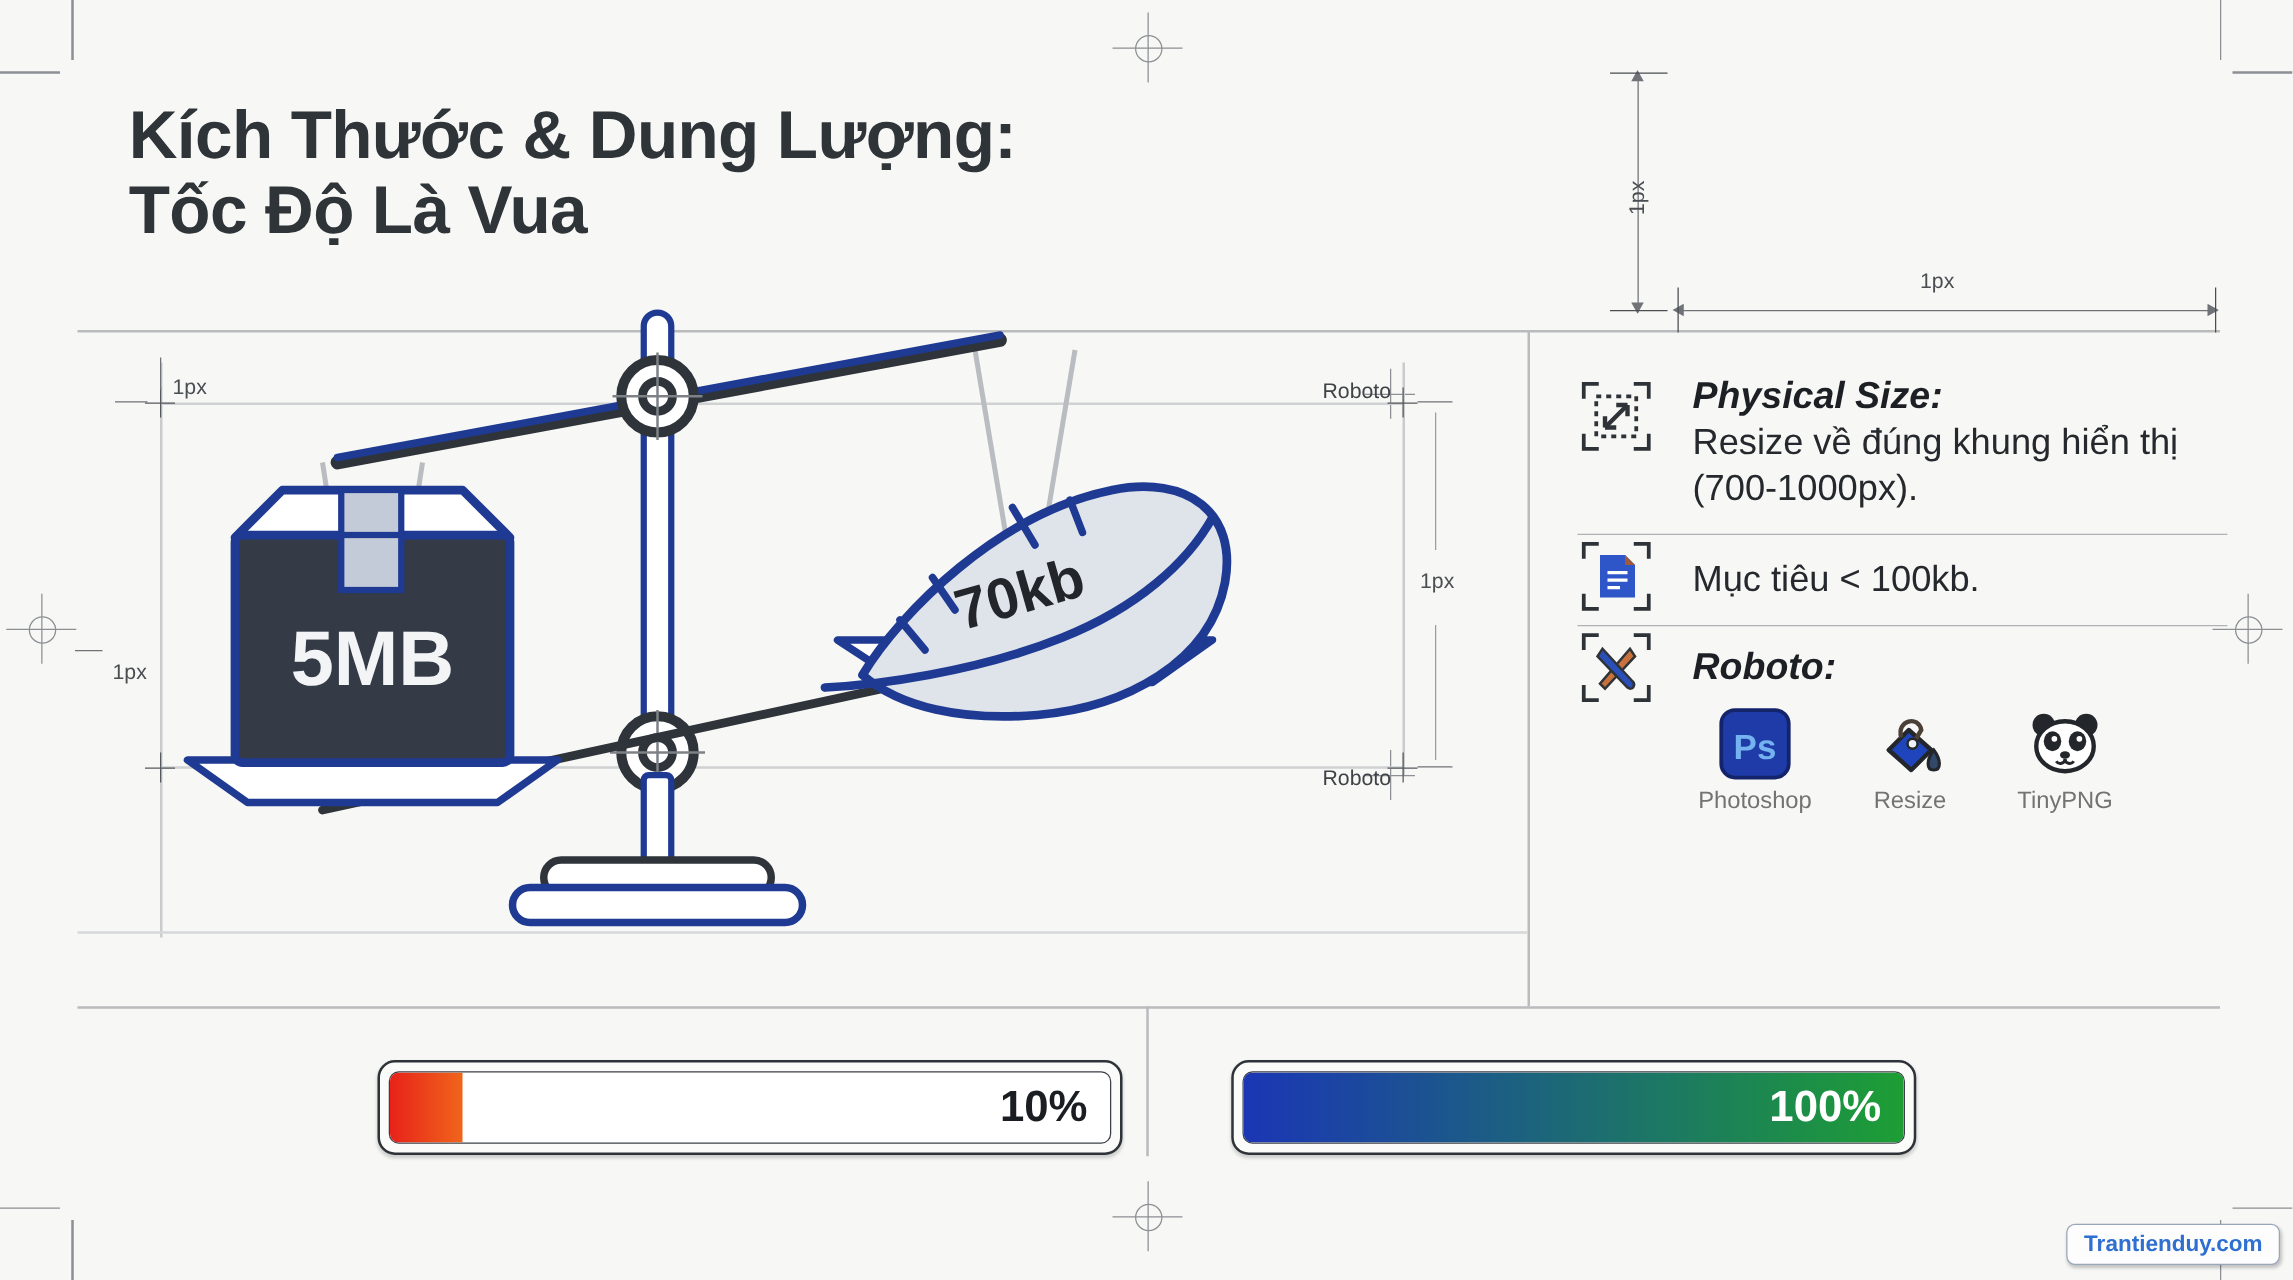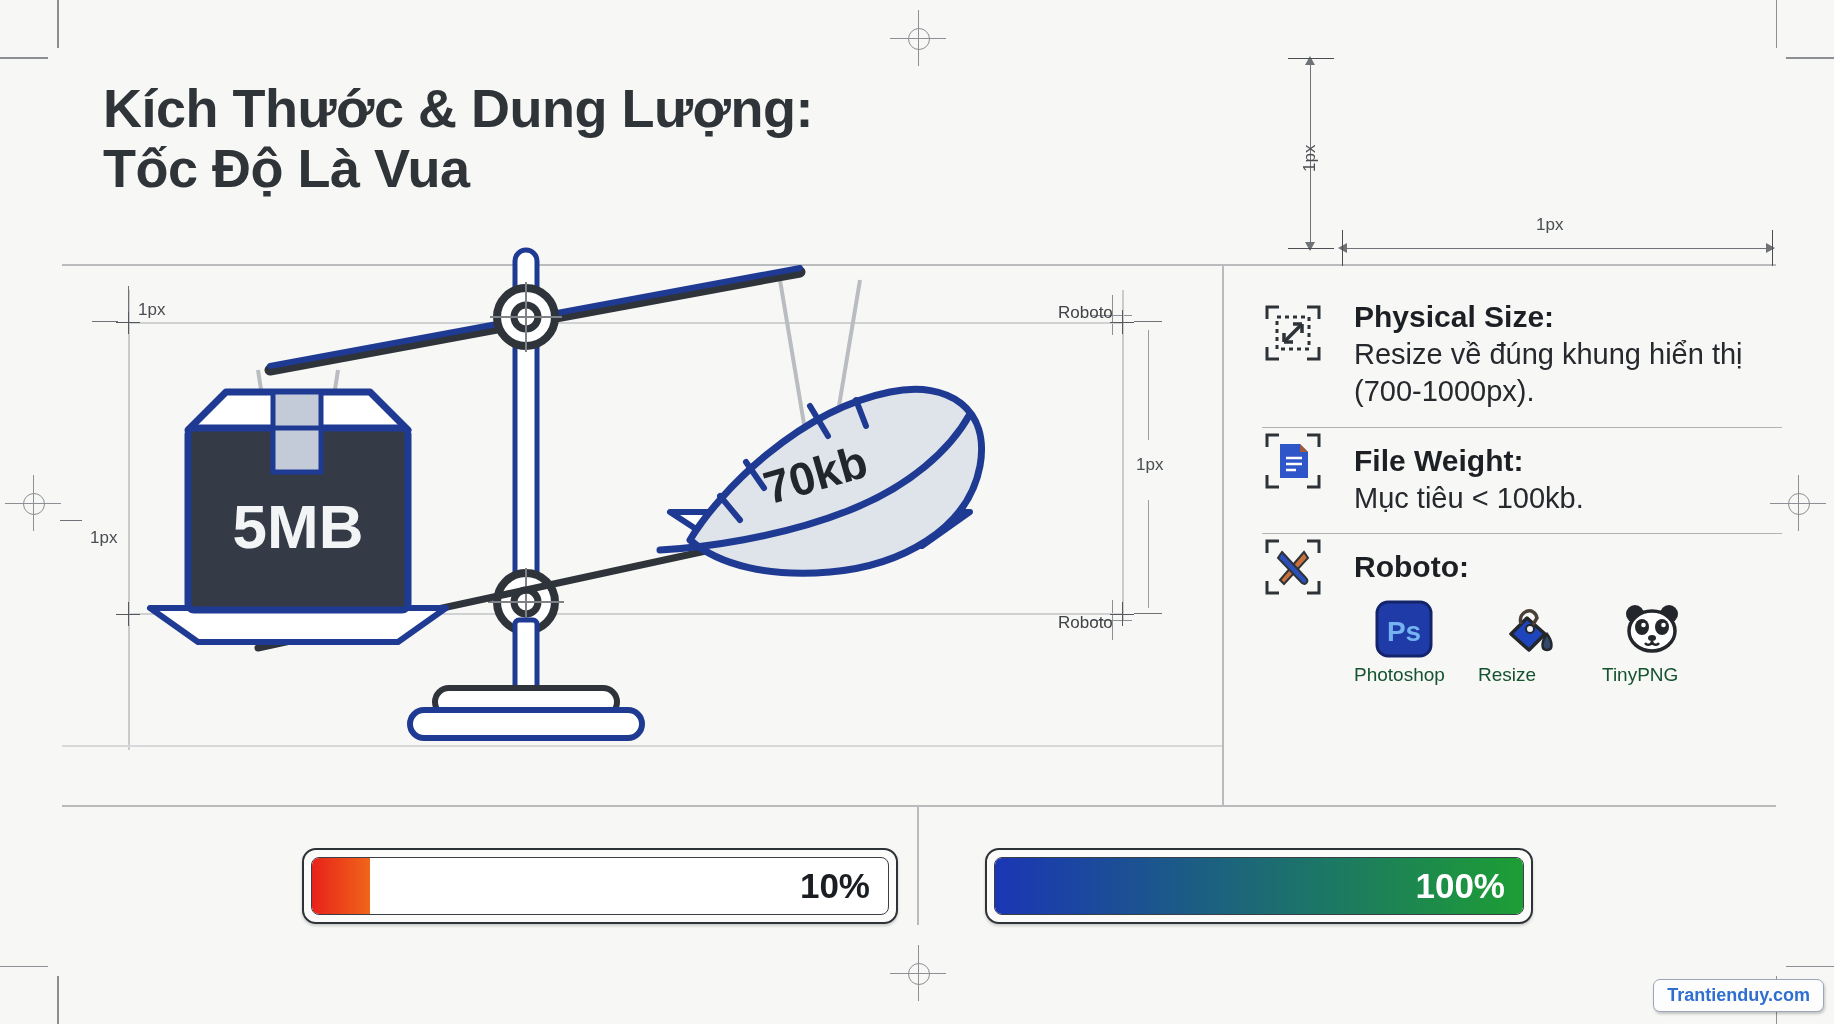--- a/index.html
+++ b/index.html
@@ -53,27 +53,27 @@
   .plusmark:before{content:"";position:absolute;left:0;top:50%;width:100%;height:1.3px;background:#55585c;}
   .plusmark:after{content:"";position:absolute;top:0;left:50%;height:100%;width:1.3px;background:#55585c;}
 
   .robotolab{position:absolute;font-size:17px;color:#3f4246;white-space:nowrap;}
 
   
   .panel{position:absolute;left:1262px;top:300px;width:520px;}
   .pitem{position:relative;padding-left:92px;}
   .pitem + .pitem{border-top:1.6px solid #b0b2b5;margin-top:16px;padding-top:16px;}
   .picon{position:absolute;left:0;top:2px;width:62px;height:62px;}
-  .ph{font-size:30px;font-weight:bold;color:#1c1f23;line-height:1.12;}
+  .ph{font-size:30px;font-weight:bold;color:#1c1f23;line-height:1.12;font-style:italic;}
   .pb{font-size:29px;color:#25282c;line-height:1.3;margin-top:2px;}
 
   .tools{display:flex;gap:24px;margin-top:14px;}
-  .tool{width:100px;text-align:left;}
+  .tool{width:100px;text-align:center;}
   .tool .glyph{height:62px;display:flex;align-items:center;justify-content:center;}
-  .tool .tname{font-size:19px;color:#14532d;margin-top:4px;white-space:nowrap;}
+  .tool .tname{font-size:19px;color:#737373;margin-top:4px;white-space:nowrap;}
 
   
   .barwrap{position:absolute;}
   .bar{
     box-sizing:border-box;
     border:2.5px solid #2e3338;border-radius:14px;background:#fbfbfa;
     padding:7px;position:relative;
     box-shadow:0 2px 3px rgba(0,0,0,.18);
   }
   .barinner{
@@ -288,21 +288,20 @@
           <g fill="none" stroke="#2e3338" stroke-width="3">
             <path d="M5 17 L5 5 L17 5 M45 5 L57 5 L57 17 M57 45 L57 57 L45 57 M17 57 L5 57 L5 45"></path>
           </g>
           <path d="M18 14 L38 14 L46 22 L46 48 L18 48 Z" fill="#2e56c8"></path>
           <path d="M38 14 L46 22 L38 22 Z" fill="#a05a3a"></path>
           <g stroke="#ffffff" stroke-width="2.6">
             <path d="M24 28 L40 28 M24 34 L40 34 M24 40 L34 40"></path>
           </g>
         </svg>
       </div>
-      <div class="ph">File Weight:</div>
       <div class="pb">Mục tiêu &lt; 100kb.</div>
     </div>
 
     <div class="pitem">
       <div class="picon">
         <svg width="62" height="62" viewBox="0 0 62 62">
           <g fill="none" stroke="#2e3338" stroke-width="3">
             <path d="M5 17 L5 5 L17 5 M45 5 L57 5 L57 17 M57 45 L57 57 L45 57 M17 57 L5 57 L5 45"></path>
           </g>
           <path d="M42 16 L18 44 L22 48 L46 22 Z" fill="#c9713d" stroke="#2e3338" stroke-width="2"></path>

